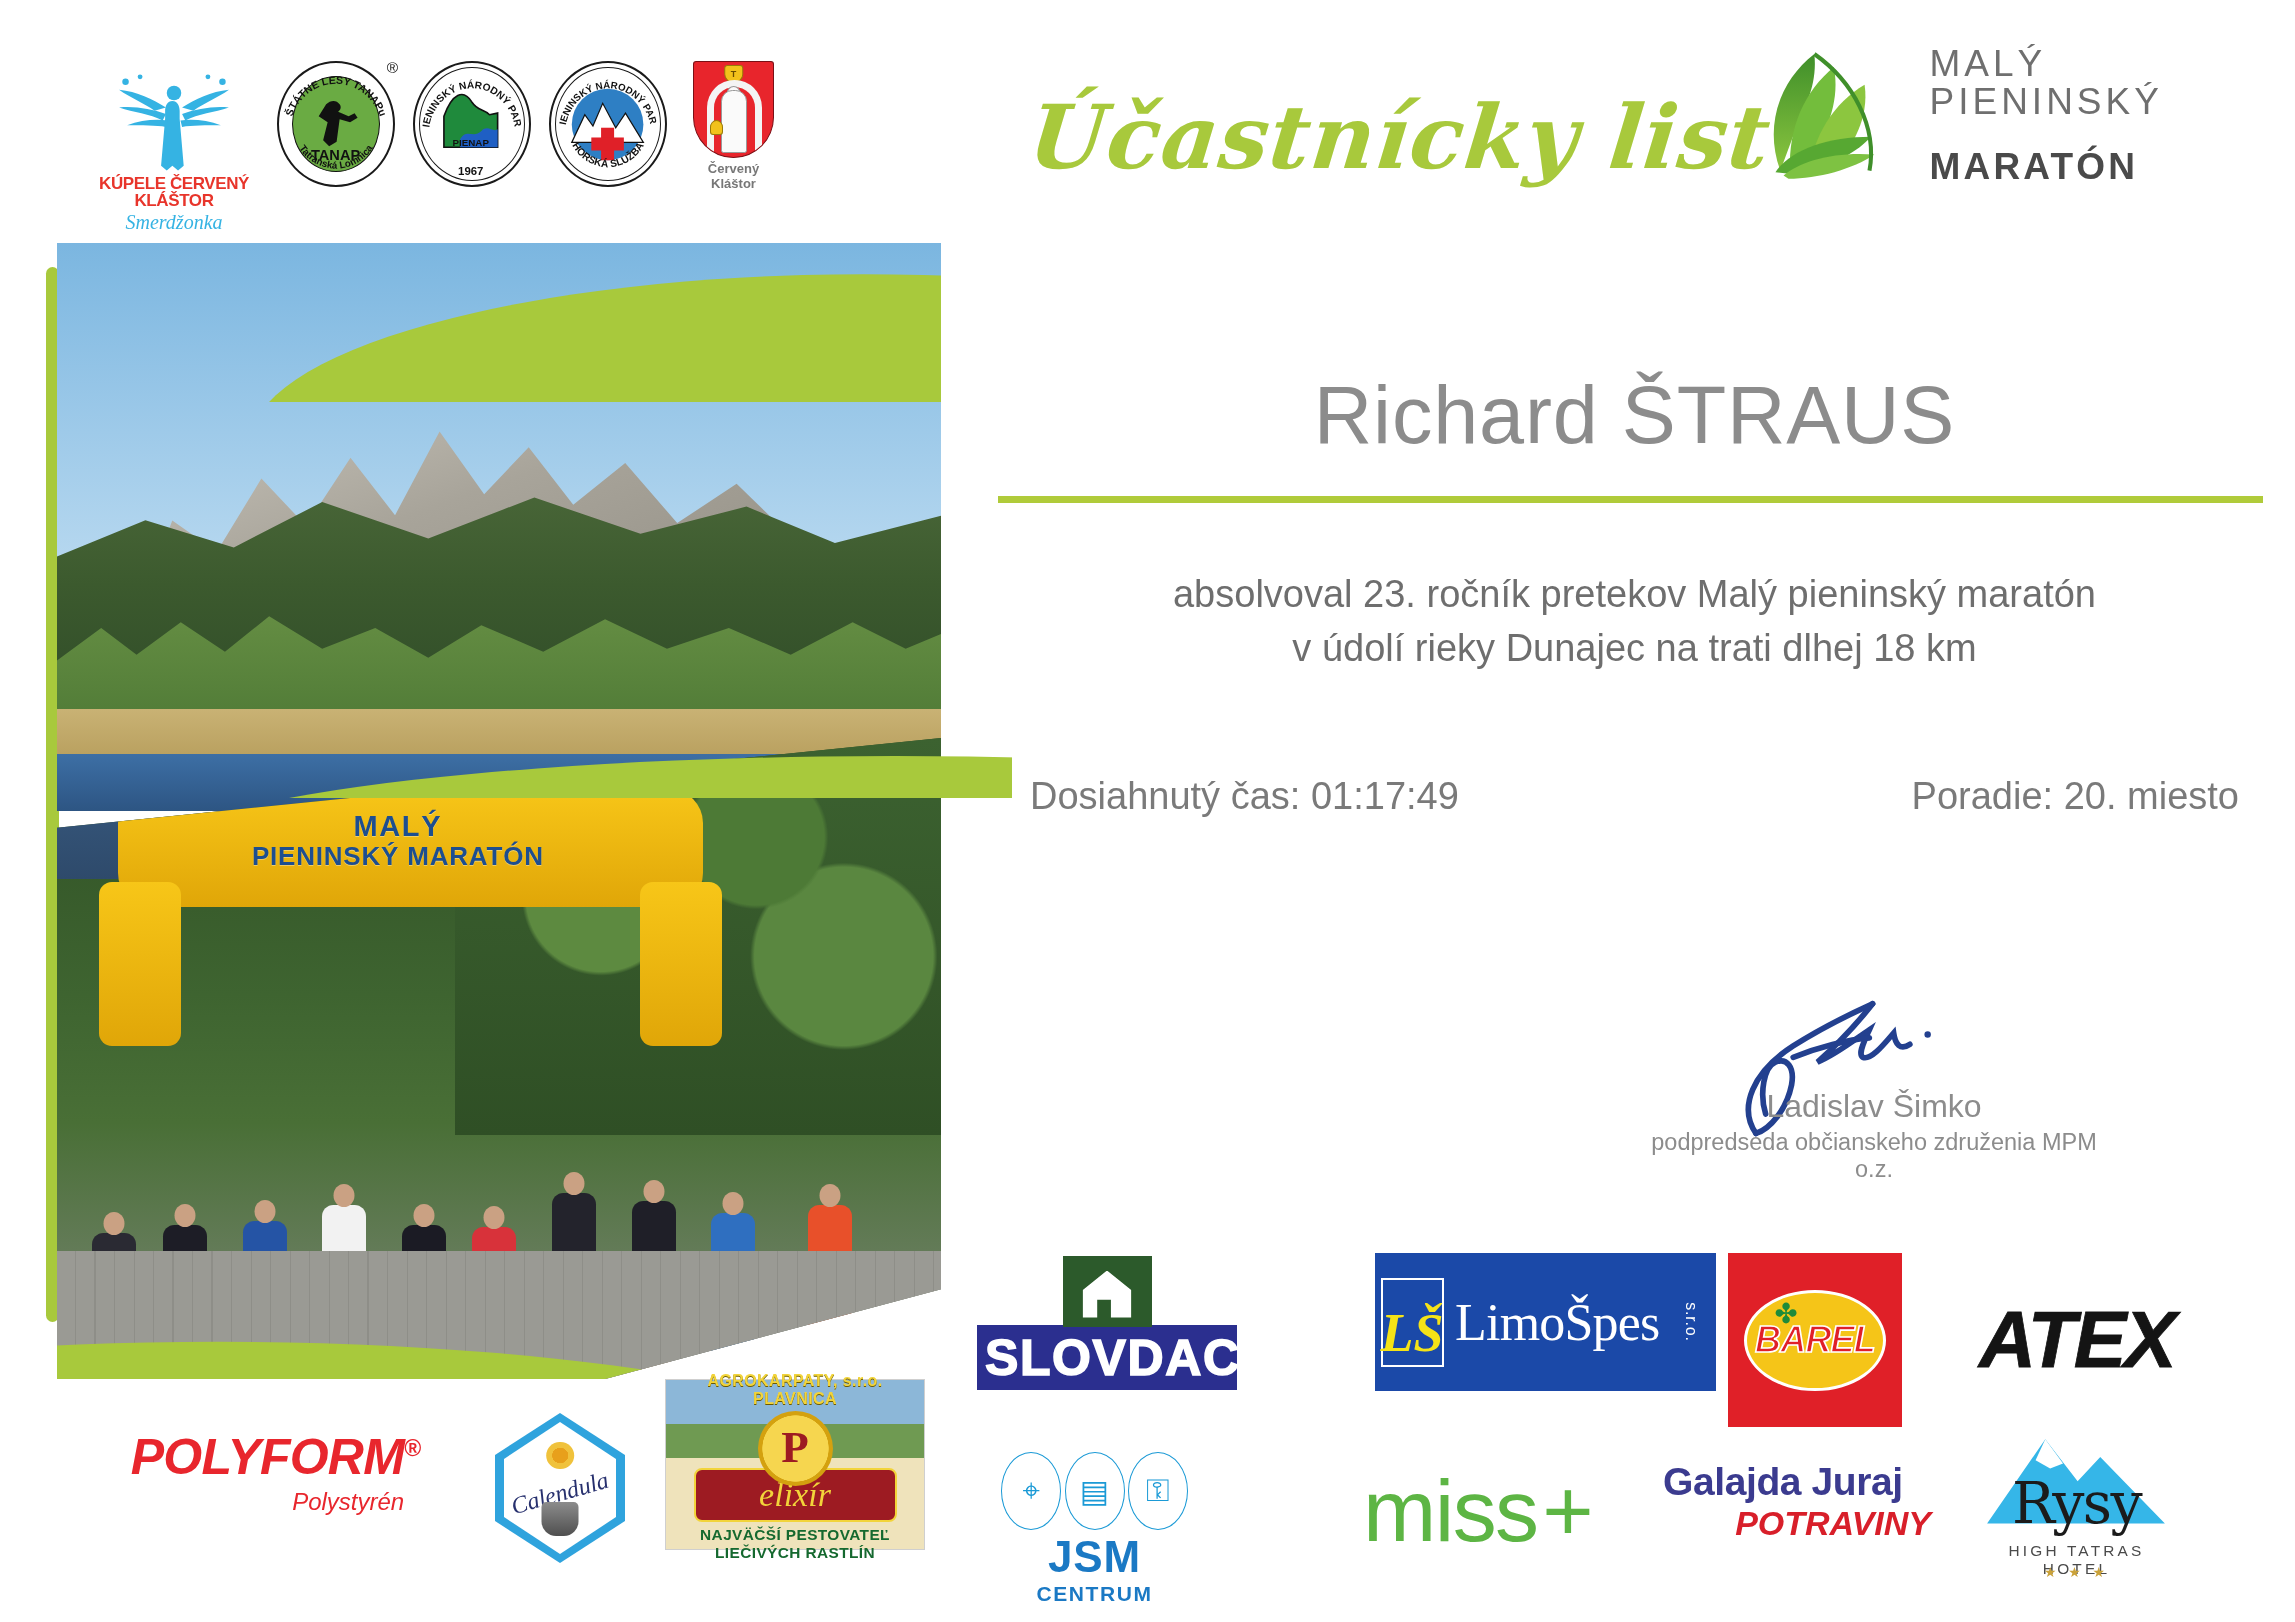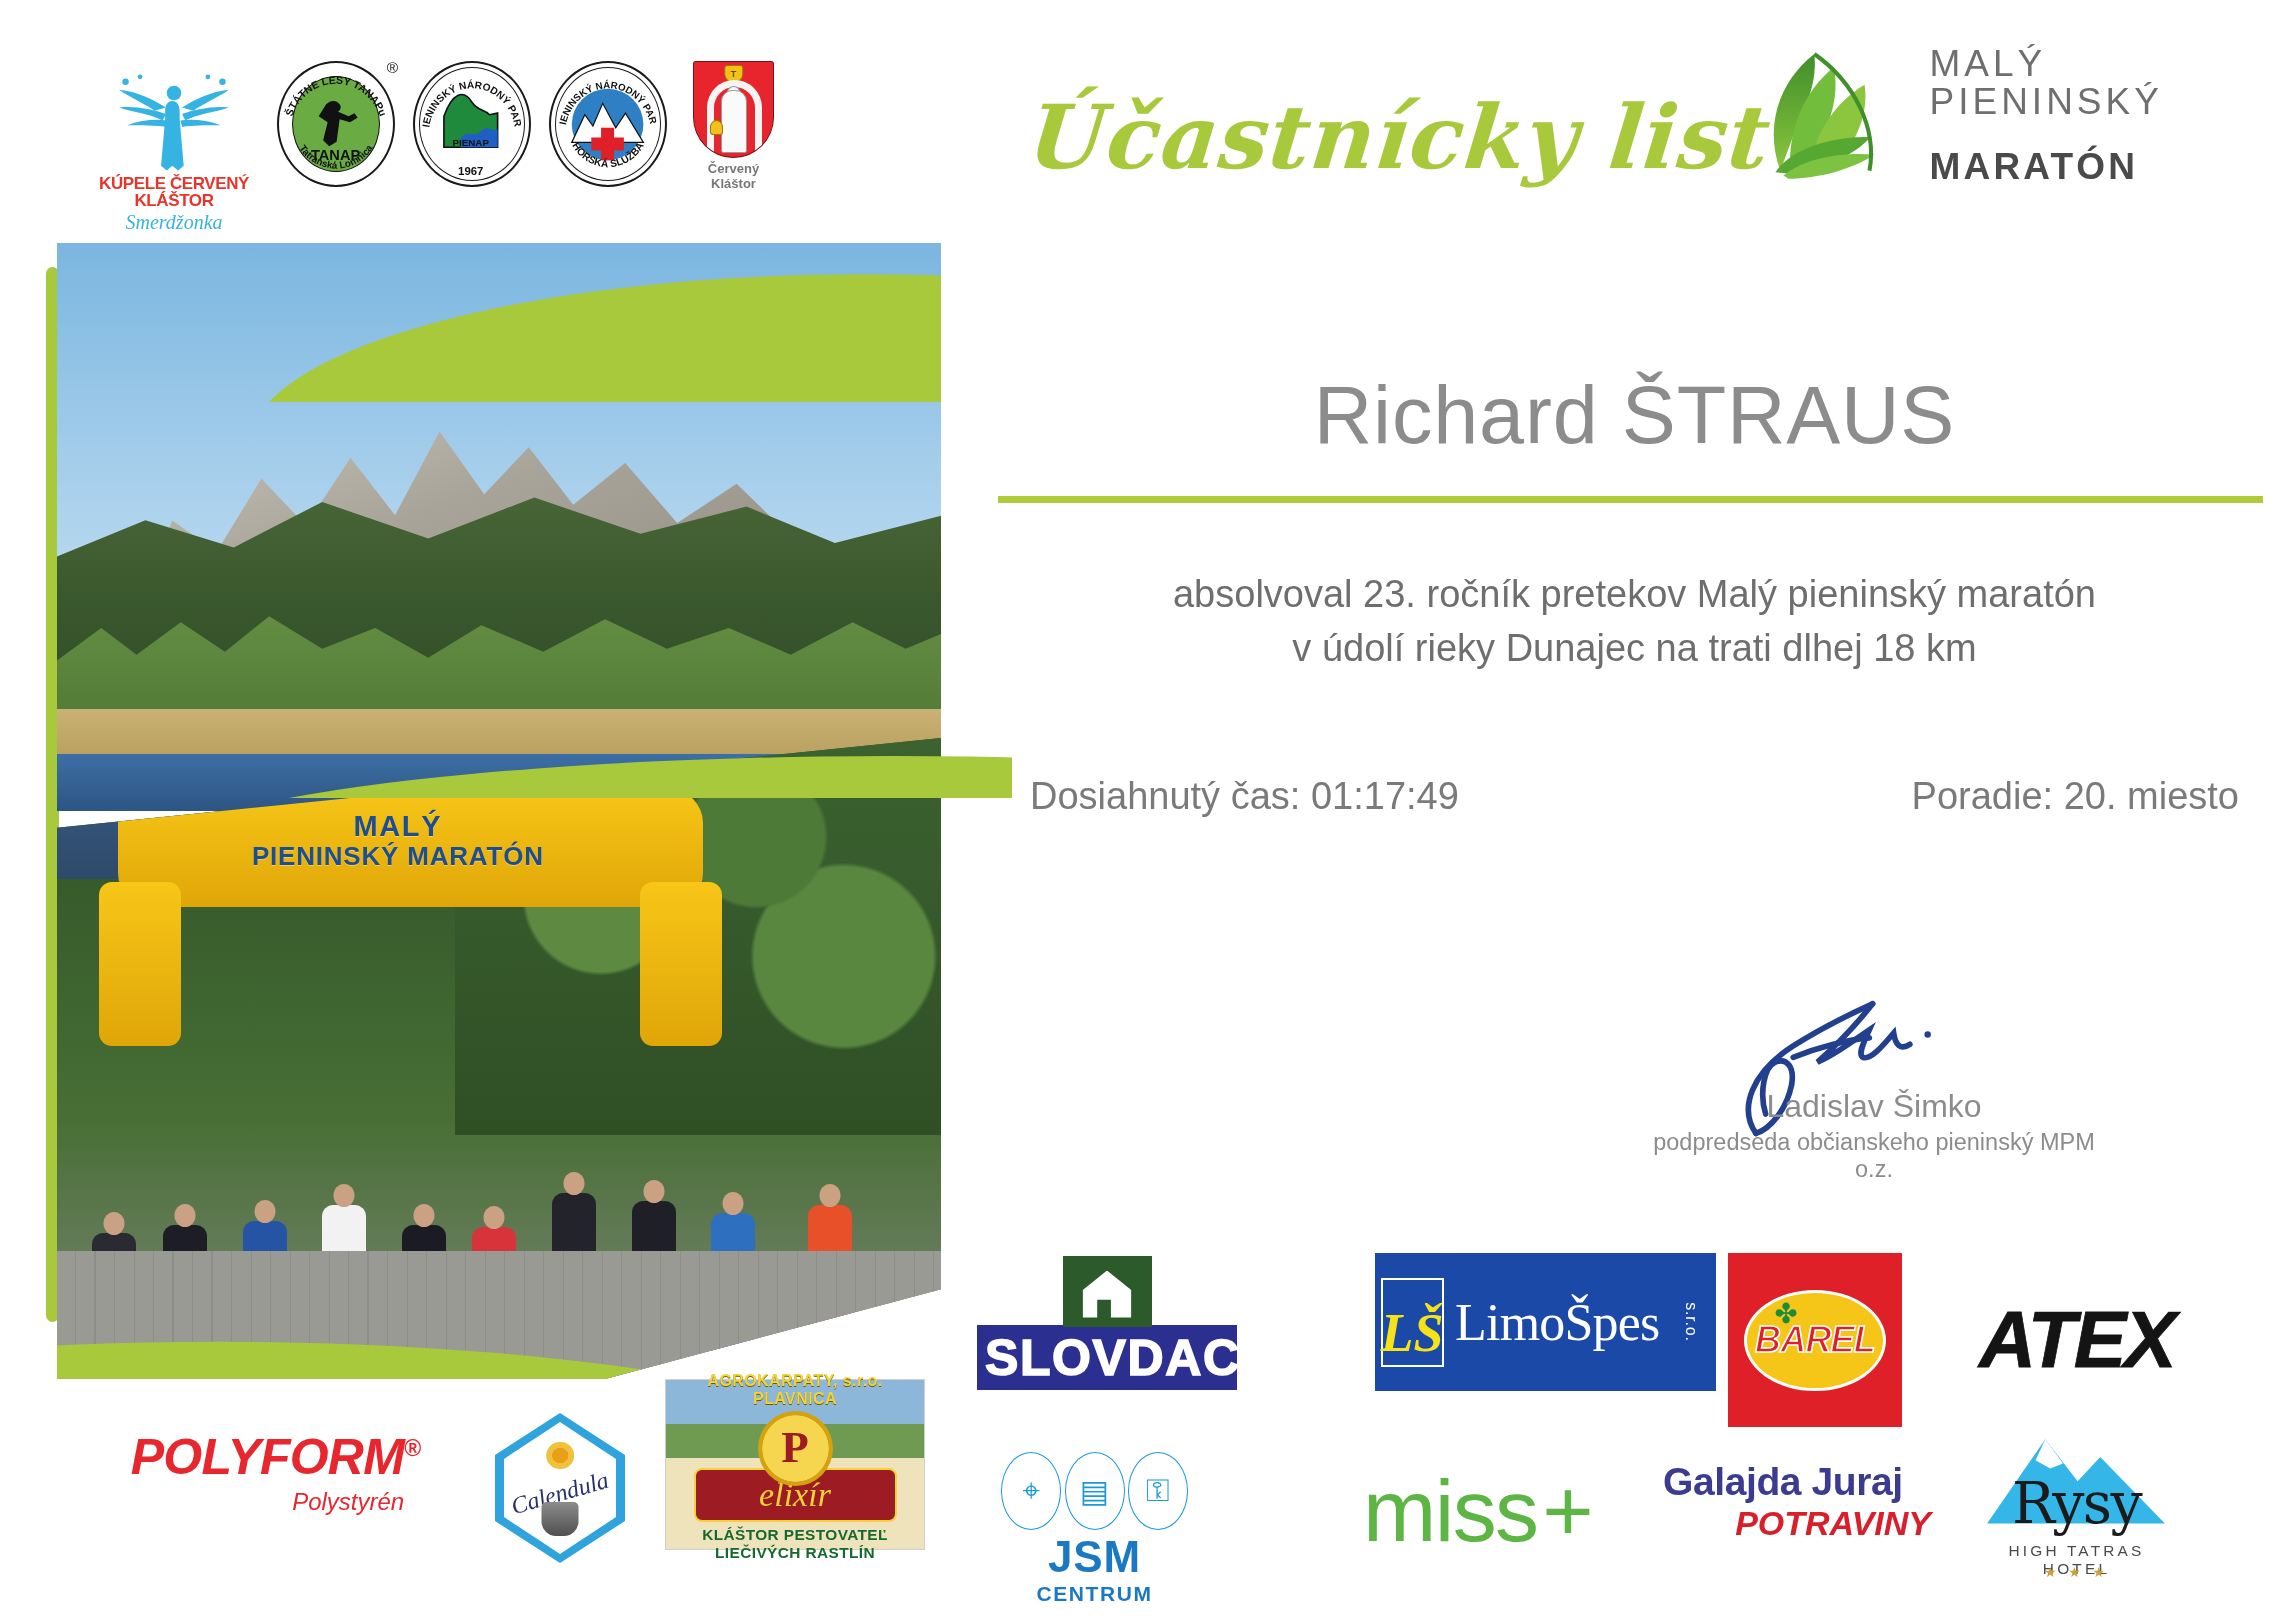--- a/index.html
+++ b/index.html
@@ -537,21 +537,21 @@
         <g fill="none" stroke="#23408f" stroke-width="7" stroke-linecap="round">
           <path d="M74 172 C52 140 70 96 120 64 C158 40 196 22 218 12"></path>
           <path d="M218 12 C196 40 168 68 150 84 C174 74 196 56 214 44 C206 62 200 74 206 78 C216 82 232 62 244 48 C246 62 252 70 264 62"></path>
           <path d="M120 78 C150 66 188 56 214 54"></path>
           <path d="M74 172 C92 166 112 142 118 112 C122 90 112 78 98 84 C84 90 78 122 86 148"></path>
         </g>
         <circle cx="286" cy="50" r="4" fill="#23408f"></circle>
       </svg>
     </div>
     <div class="sig-name">Ladislav Šimko</div>
-    <div class="sig-role">podpredseda občianskeho pieninský MPM o.z.</div>
+    <div class="sig-role">podpredseda občianskeho združenia MPM o.z.</div>
   </div>
 
   <div class="sp polyform">
     <div>
       <div class="pf1">
         <span>POLYFORM</span><sup style="font-size:23px;">®</sup>
       </div>
       <div class="pf2">Polystyrén</div>
     </div>
   </div>
@@ -566,21 +566,21 @@
     </div>
   </div>
 
   <div class="sp elixir">
     <div style="width:100%;">
       <div class="el-top">AGROKARPATY, s.r.o. PLAVNICA</div>
       <div class="el-seal">
         <span class="P">P</span>
       </div>
       <div class="el-band">elixír</div>
-      <div class="el-b1">KLÁŠTOR  PESTOVATEĽ</div>
+      <div class="el-b1">NAJVÄČŠÍ  PESTOVATEĽ</div>
       <div class="el-b2">LIEČIVÝCH RASTLÍN</div>
     </div>
   </div>
 
   <div class="sp slovdach">
     <div style="width:100%;">
       <div class="sd-top">
           <div class="sd-house"></div>
         </div>
       <div class="sd-band">

